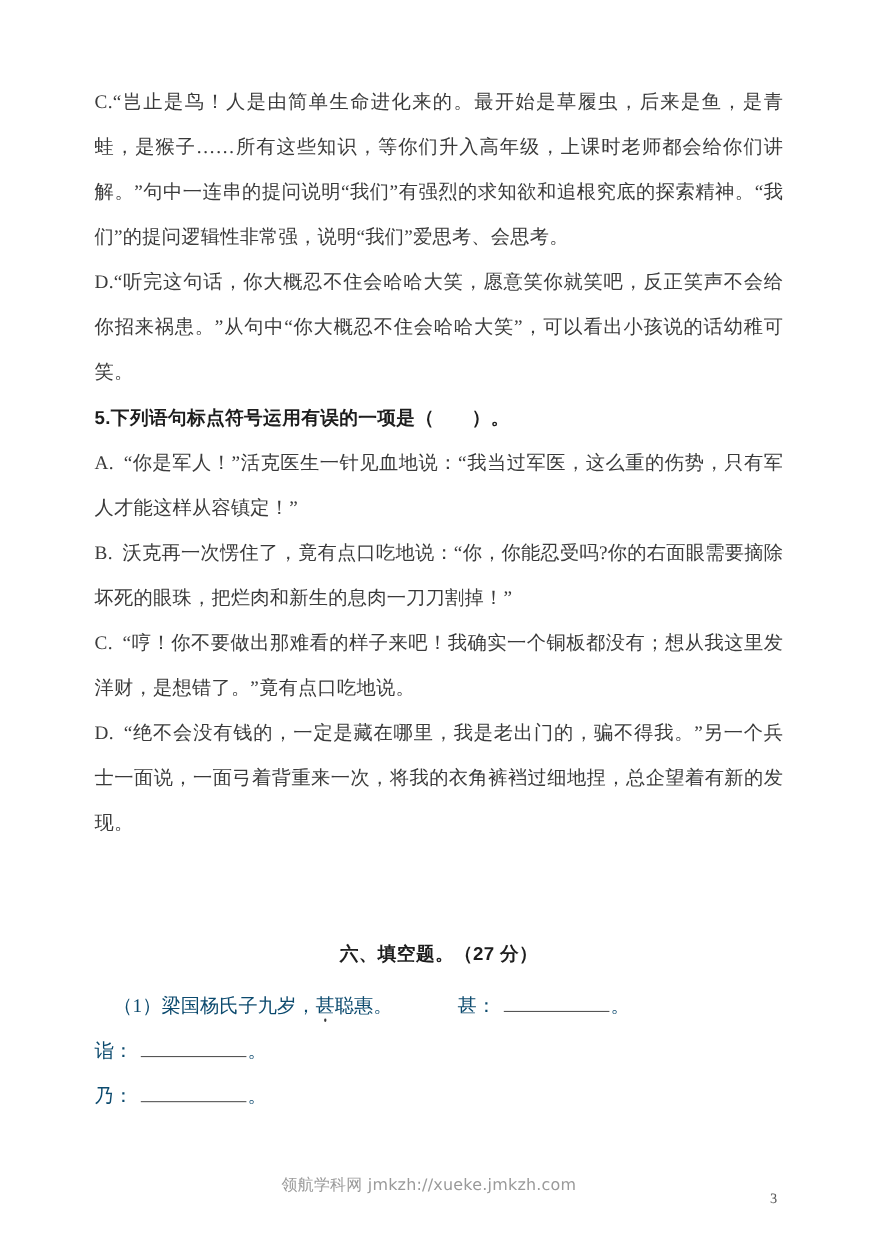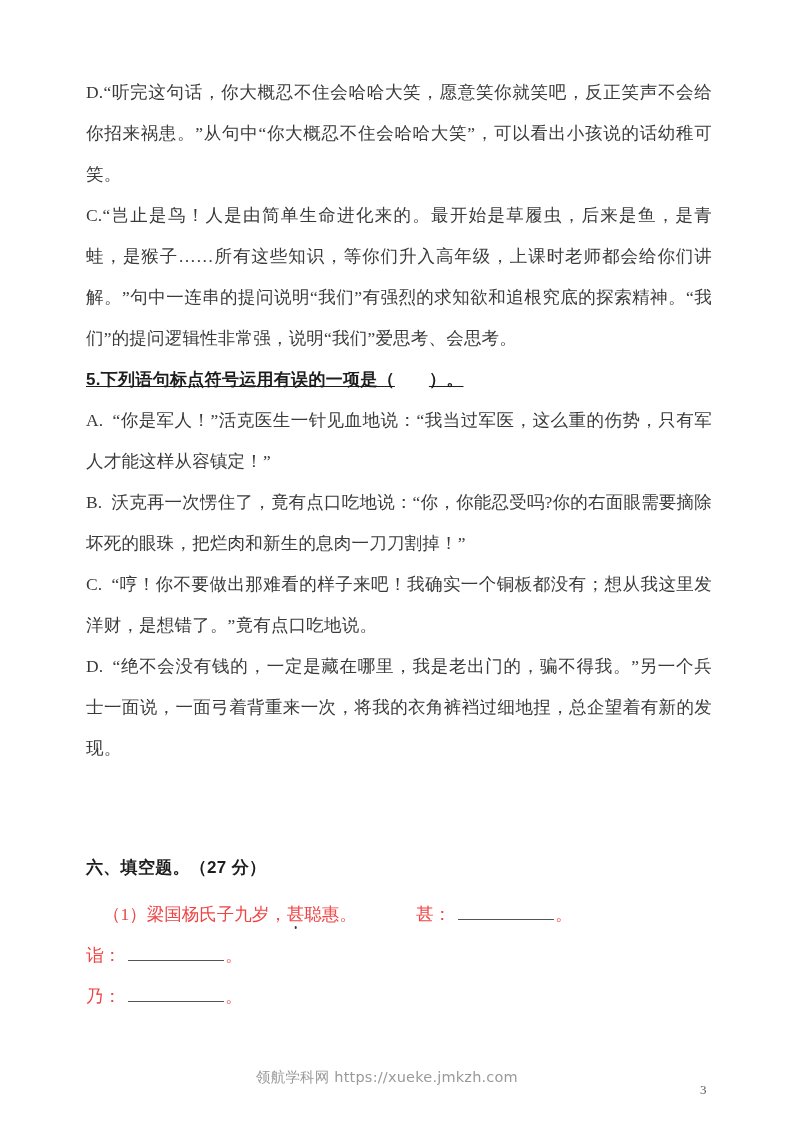--- a/index.html
+++ b/index.html
@@ -52,46 +52,46 @@
 
   
   .qstem {
     font-size: 17px;
     line-height: 41px;
     font-weight: bold;
     font-family: "Liberation Sans", "DejaVu Sans", sans-serif;
     color: #1d1d1d;
     margin: 0;
     letter-spacing: 0.3px;
-    text-decoration: underline;
   }
   .sect-head {
     font-size: 17px;
     line-height: 41px;
     font-weight: bold;
     font-family: "Liberation Sans", "DejaVu Sans", sans-serif;
     color: #1d1d1d;
     margin: 0;
     letter-spacing: 0.3px;
+    text-align: center;
   }
   .paren-space {
     display: inline-block;
     width: 34px;
   }
 
   .spacer-lg { height: 78px; }
   .spacer-sm { height: 6px; }
 
   
   .fib-row {
     display: flex;
     align-items: center;
     font-size: 17.5px;
     line-height: 41px;
-    color: #ef4444;
+    color: #0c4a6e;
   }
   .fib-sentence {
     width: 330px;
     padding-left: 17px;
     box-sizing: border-box;
     white-space: nowrap;
   }
   .fib-answer {
     display: flex;
     align-items: baseline;
@@ -143,23 +143,23 @@
     font-size: 13px;
     color: #555;
   }
 </style>
 </head>
 <body>
 
 <div class="page">
   <div class="content">
 
+    <p class="para opt">C.“岂止是鸟！人是由简单生命进化来的。最开始是草履虫，后来是鱼，是青蛙，是猴子……所有这些知识，等你们升入高年级，上课时老师都会给你们讲解。”句中一连串的提问说明“我们”有强烈的求知欲和追根究底的探索精神。“我们”的提问逻辑性非常强，说明“我们”爱思考、会思考。</p>
+
     <p class="para opt">D.“听完这句话，你大概忍不住会哈哈大笑，愿意笑你就笑吧，反正笑声不会给你招来祸患。”从句中“你大概忍不住会哈哈大笑”，可以看出小孩说的话幼稚可笑。</p>
-
-    <p class="para opt">C.“岂止是鸟！人是由简单生命进化来的。最开始是草履虫，后来是鱼，是青蛙，是猴子……所有这些知识，等你们升入高年级，上课时老师都会给你们讲解。”句中一连串的提问说明“我们”有强烈的求知欲和追根究底的探索精神。“我们”的提问逻辑性非常强，说明“我们”爱思考、会思考。</p>
 
     <p class="qstem"><span>5.下列语句标点符号运用有误的一项是（</span><span class="paren-space"></span><span>）。</span></p>
 
     <p class="para opt"><span class="lbl">A.</span><span class="gap"></span><span>“你是军人！”活克医生一针见血地说：“我当过军医，这么重的伤势，只有军人才能这样从容镇定！”</span></p>
 
     <p class="para opt"><span class="lbl">B.</span><span class="gap"></span><span>沃克再一次愣住了，竟有点口吃地说：“你，你能忍受吗?你的右面眼需要摘除坏死的眼珠，把烂肉和新生的息肉一刀刀割掉！”</span></p>
 
     <p class="para opt"><span class="lbl">C.</span><span class="gap"></span><span>“哼！你不要做出那难看的样子来吧！我确实一个铜板都没有；想从我这里发洋财，是想错了。”竟有点口吃地说。</span></p>
 
     <p class="para opt"><span class="lbl">D.</span><span class="gap"></span><span>“绝不会没有钱的，一定是藏在哪里，我是老出门的，骗不得我。”另一个兵士一面说，一面弓着背重来一次，将我的衣角裤裆过细地捏，总企望着有新的发现。</span></p>
@@ -194,15 +194,15 @@
       <div class="fib-answer">
           <span class="fib-key">乃</span>
           <span class="fib-colon">：</span>
           <span class="blank-line"></span>
           <span class="fib-period">。</span>
         </div>
     </div>
 
   </div>
 
-  <div class="footer-watermark">领航学科网 https://xueke.jmkzh.com</div>
+  <div class="footer-watermark">领航学科网 jmkzh://xueke.jmkzh.com</div>
   <div class="page-number">3</div>
 </div>
 
 </body></html>

